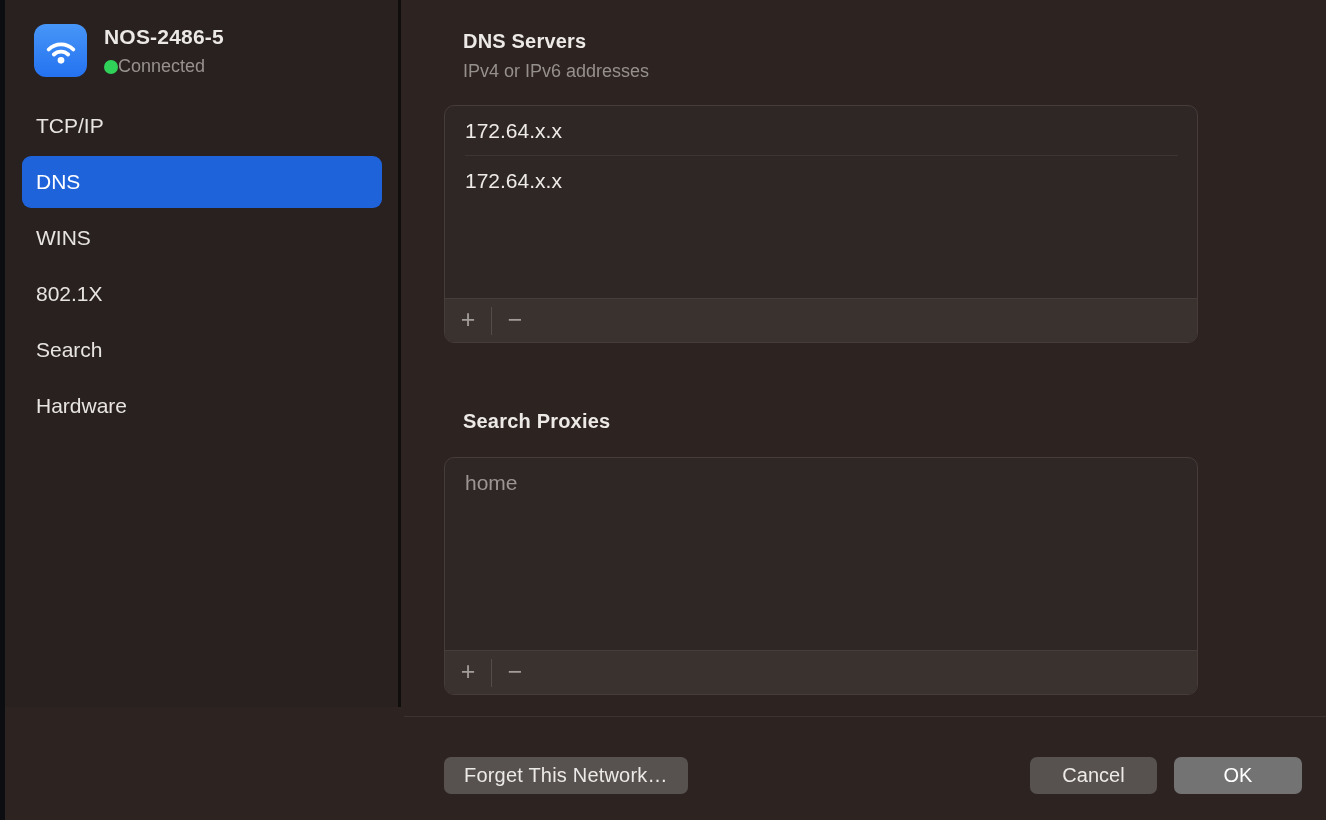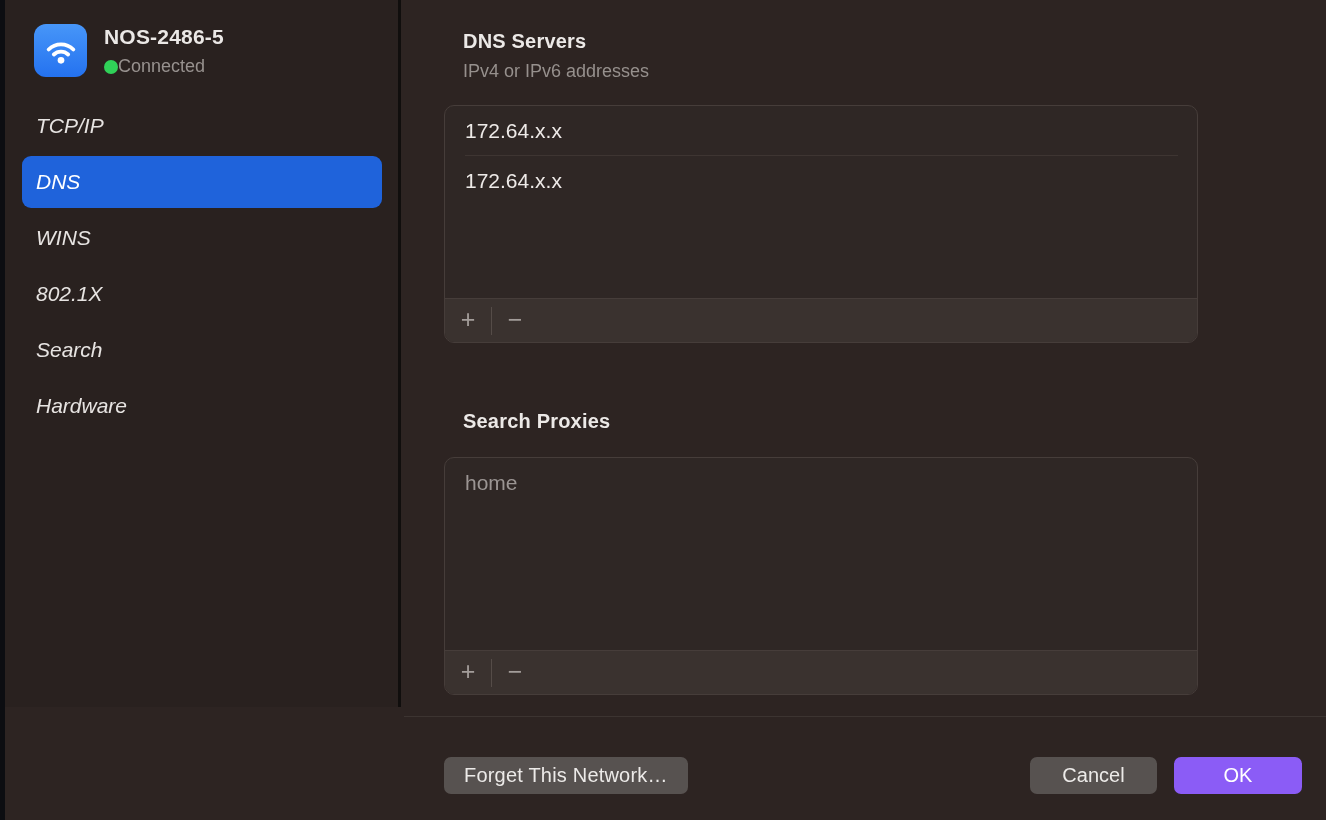--- a/index.html
+++ b/index.html
@@ -39,21 +39,21 @@
   .network-name {
     font-size: 21px; font-weight: 700; color: #ebe8e6; letter-spacing: 0.2px;
   }
   .status-row { display: flex; align-items: center; margin-top: 7px; }
   .status-dot {
     width: 14px; height: 14px; border-radius: 50%;
     background: #30d158; flex: 0 0 auto;
   }
   .status-label { font-size: 18px; color: #97918e; }
 
-  .nav { position: absolute; left: 17px; top: 100px; width: 360px; font-style: italic; }
+  .nav { position: absolute; left: 17px; top: 100px; width: 360px; }
   .nav-item {
     height: 52px; margin-bottom: 4px; border-radius: 9px;
     display: flex; align-items: center; padding-left: 14px;
     font-size: 21px; color: #e7e4e2; cursor: default;
   }
   .nav-item.selected { background: #1f63db; color: #ffffff; }
 
   
   .main { position: absolute; left: 404px; top: 0; width: 922px; height: 820px; }
 
@@ -104,21 +104,21 @@
     height: 37px; border: none; border-radius: 7px;
     font-family: "Liberation Sans", sans-serif;
     font-size: 20px; color: #eceae8;
     background: #575250;
     display: flex; align-items: center; justify-content: center;
     padding: 0 20px; cursor: default;
   }
   .btn-forget { letter-spacing: 0.2px; }
   .spacer { flex: 1; }
   .btn-cancel { min-width: 127px; margin-right: 17px; }
-  .btn-ok { min-width: 128px; background: #8b5cf6; color: #ffffff; }
+  .btn-ok { min-width: 128px; background: #737373; color: #ffffff; }
 </style>
 </head>
 <body>
 
 <div class="desktop-edge"></div>
 
 <div class="sidebar">
   <div class="sidebar-header">
     <div class="wifi-badge">
       <svg viewBox="0 0 24 24" fill="none">

